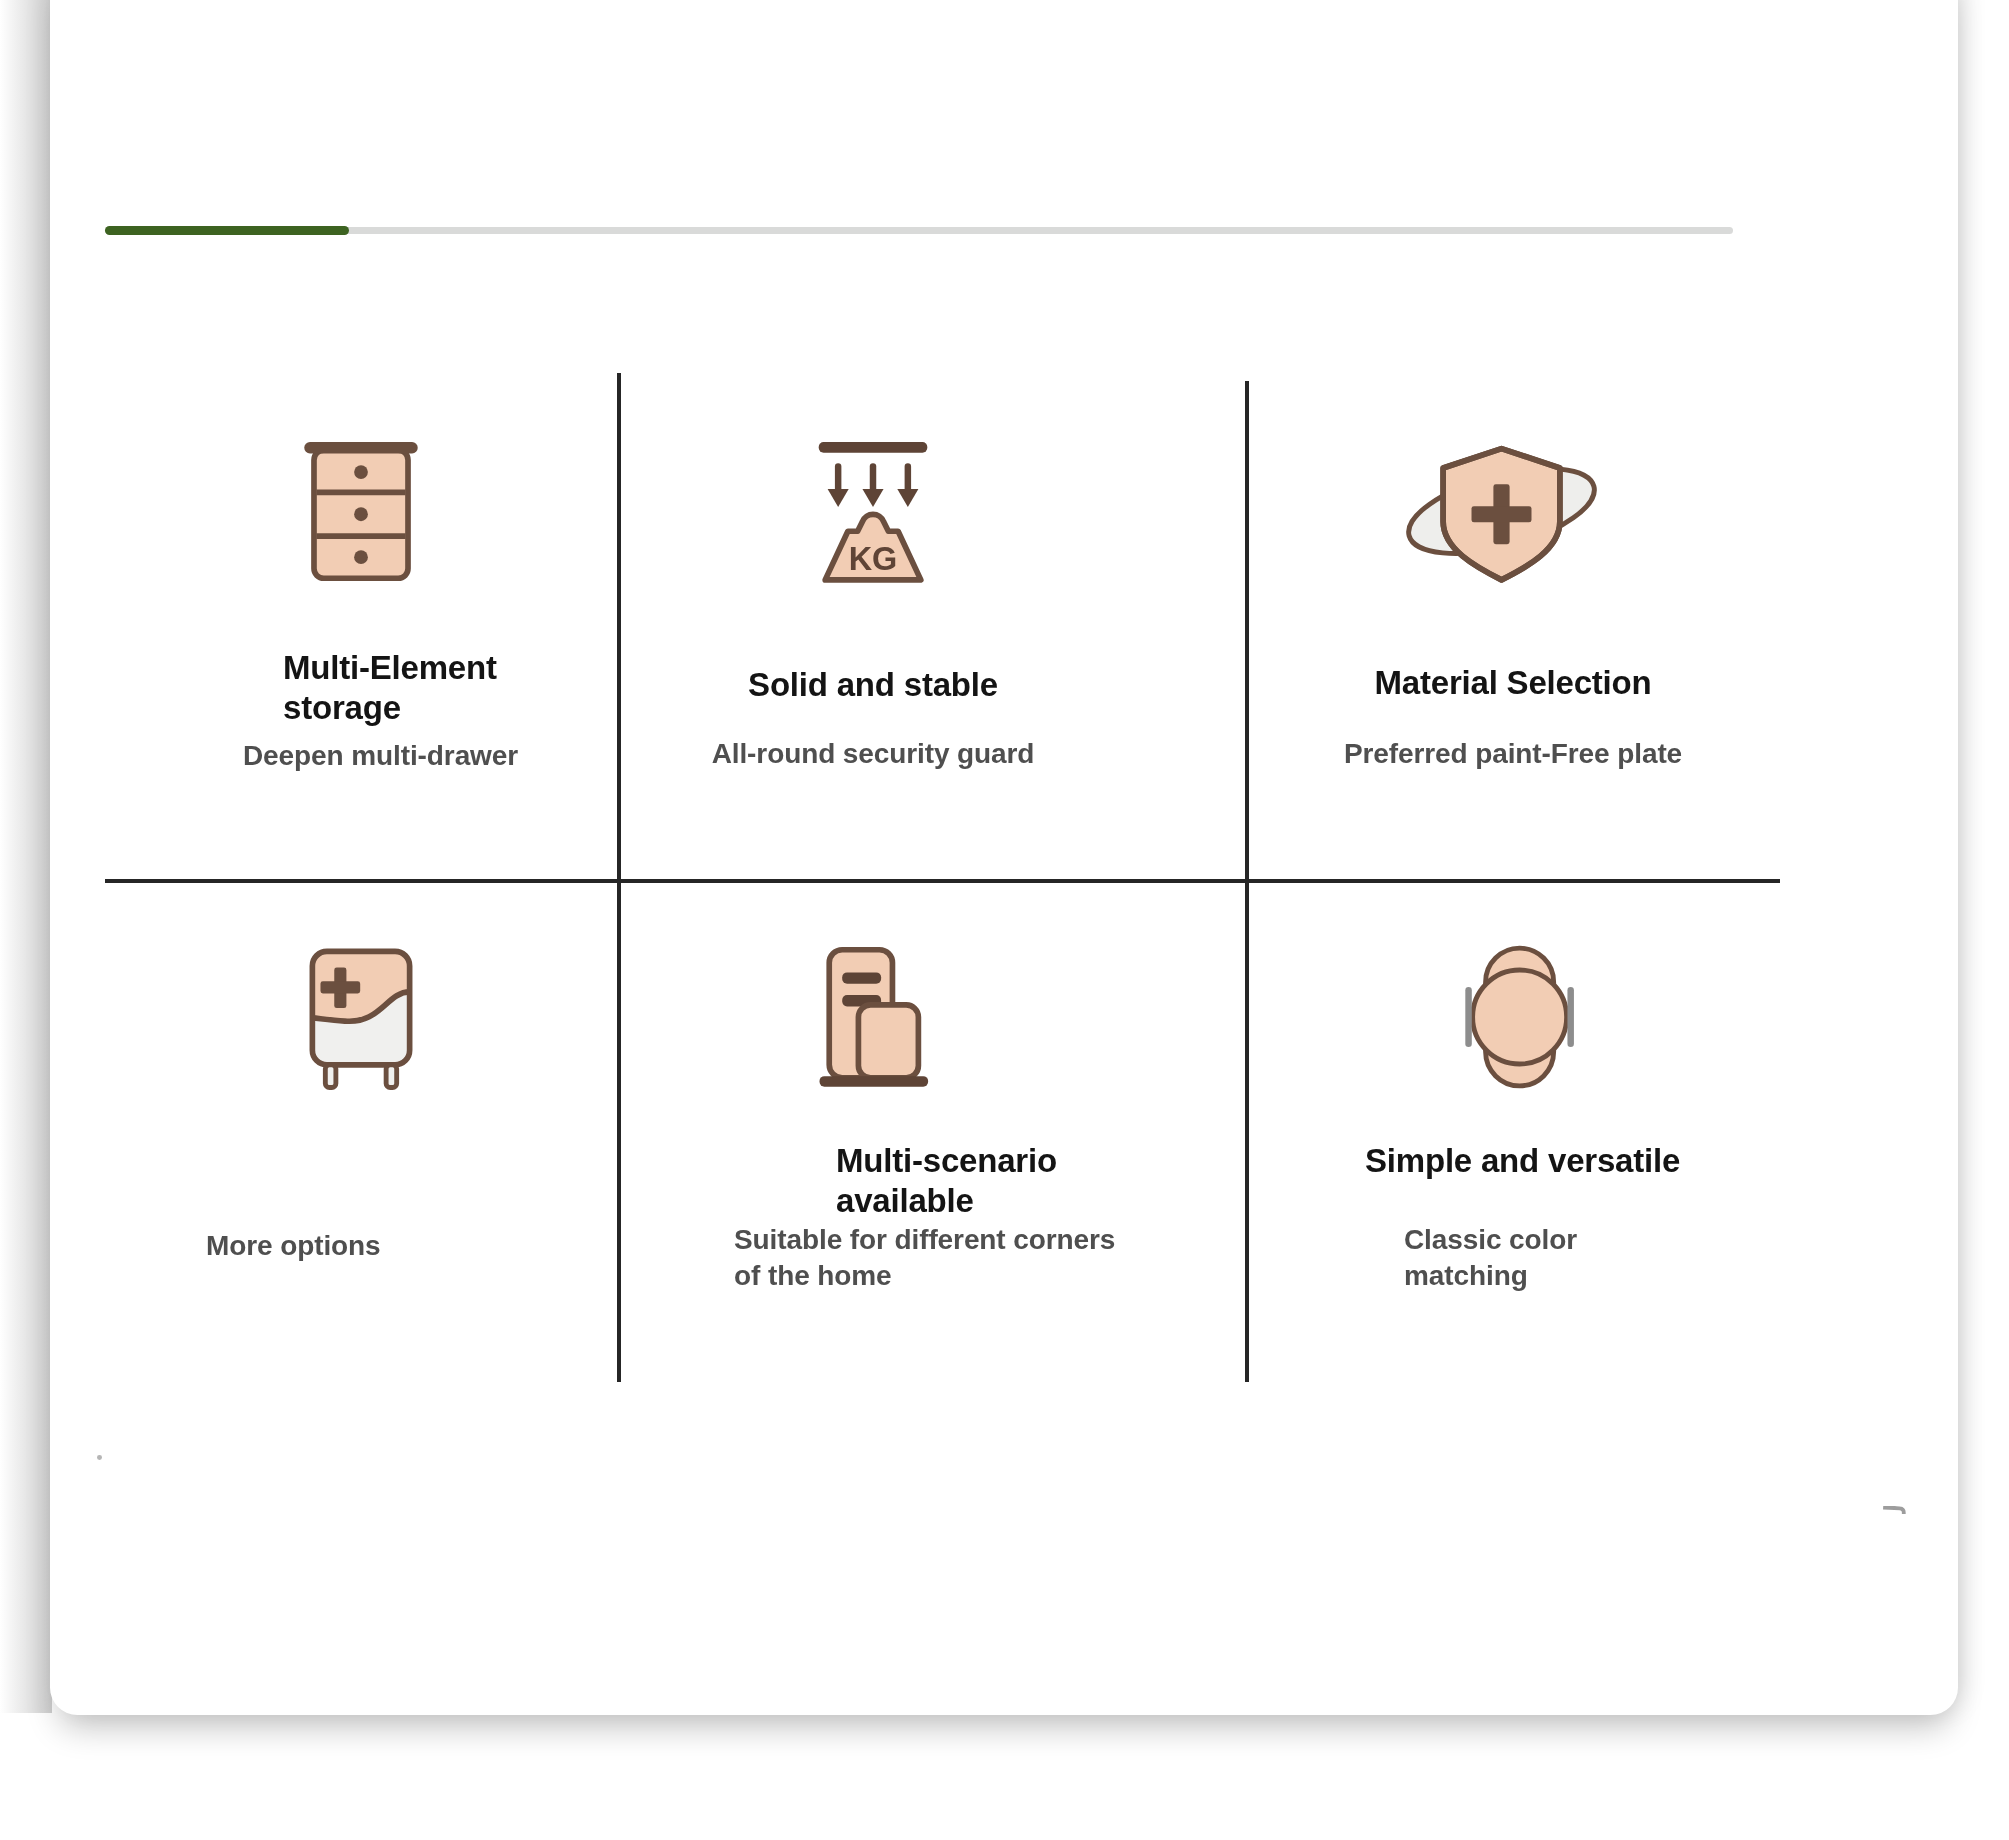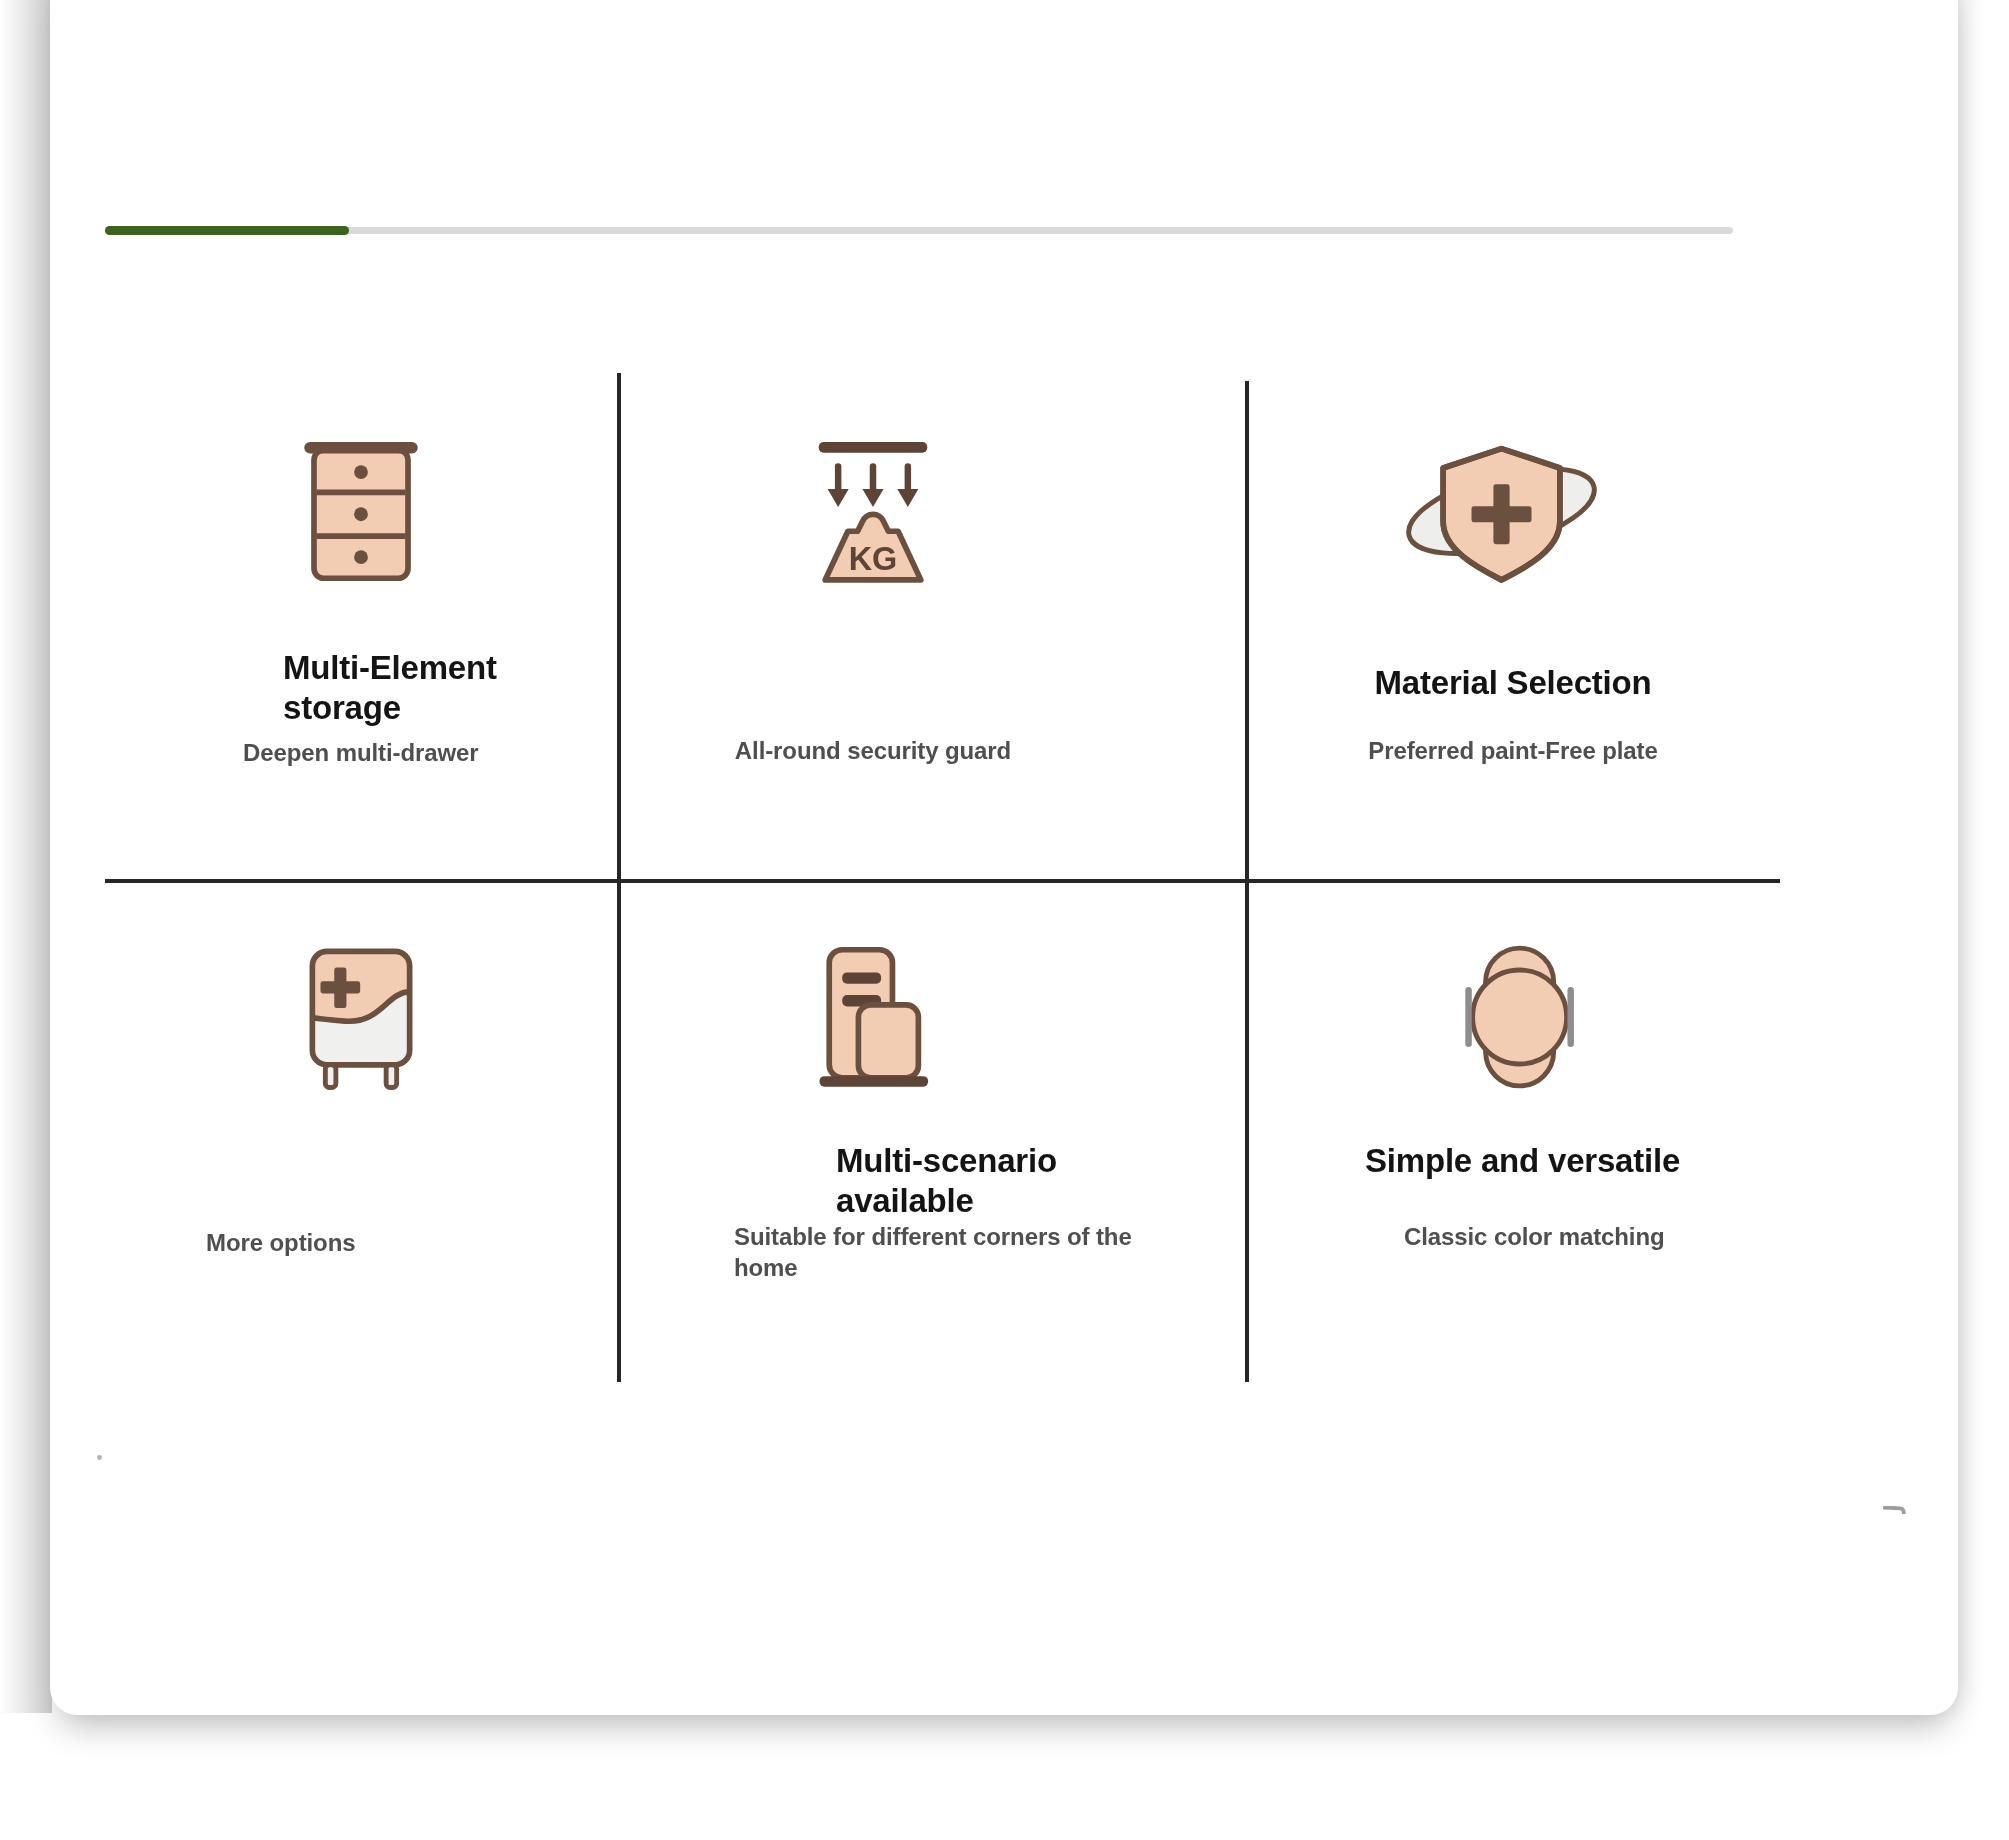--- a/index.html
+++ b/index.html
@@ -121,21 +121,21 @@
   .icon-box svg { display: block; }
 
   .cell-title {
     font-size: 33px;
     font-weight: bold;
     color: #141414;
     line-height: 1.22;
     letter-spacing: -0.2px;
   }
   .cell-sub {
-    font-size: 24px;
+    font-size: 28px;
     font-weight: bold;
     color: #4f4f4f;
     line-height: 1.28;
     letter-spacing: -0.1px;
   }
 
   
   .t0 { position:absolute; left: 130px; top: 275px; width: 340px; margin-left: 48px; }
   .s0 { position:absolute; left: 138px; top: 365px; width: 348px; }
 
@@ -223,20 +223,21 @@
           </g>
           <g fill="#5e4436">
             <path d="M42 90 L29 68 L55 68 Z"></path>
             <path d="M85 90 L72 68 L98 68 Z"></path>
             <path d="M128 90 L115 68 L141 68 Z"></path>
           </g>
           <path d="M72 108 a14 14 0 0 1 26 0 l6 12 h12 l28 60 H26 l28 -60 h12 z" fill="#f2cdb4" stroke="#6b4f3f" stroke-width="7" stroke-linejoin="round"></path>
           <text x="85" y="168" font-family="&quot;Liberation Sans&quot;, sans-serif" font-size="40" font-weight="bold" fill="#5e4436" text-anchor="middle">KG</text>
         </svg>
       </div>
+      <div class="cell-title t1">Solid and stable</div>
       <div class="cell-sub s1">All-round security guard</div>
     </div>
 
     <div class="cell c2">
       <div class="icon-box">
         <svg width="227" height="154" viewBox="0 0 280 190">
           <ellipse cx="140" cy="95" rx="118" ry="44" transform="rotate(-15 140 95)" fill="#eeeeec" stroke="#6b4f3f" stroke-width="6"></ellipse>
           <path d="M140 18 L212 42 V108 c0 34 -40 56 -72 72 c-32 -16 -72 -38 -72 -72 V42 Z" fill="#f2cdb4" stroke="#6b4f3f" stroke-width="7" stroke-linejoin="round"></path>
           <path d="M140 18 L212 42 V108 c0 34 -40 56 -72 72 c-32 -16 -72 -38 -72 -72 V42 Z" fill="none" stroke="#6b4f3f" stroke-width="7" stroke-linejoin="round"></path>
           <g fill="#6b4f3f">

